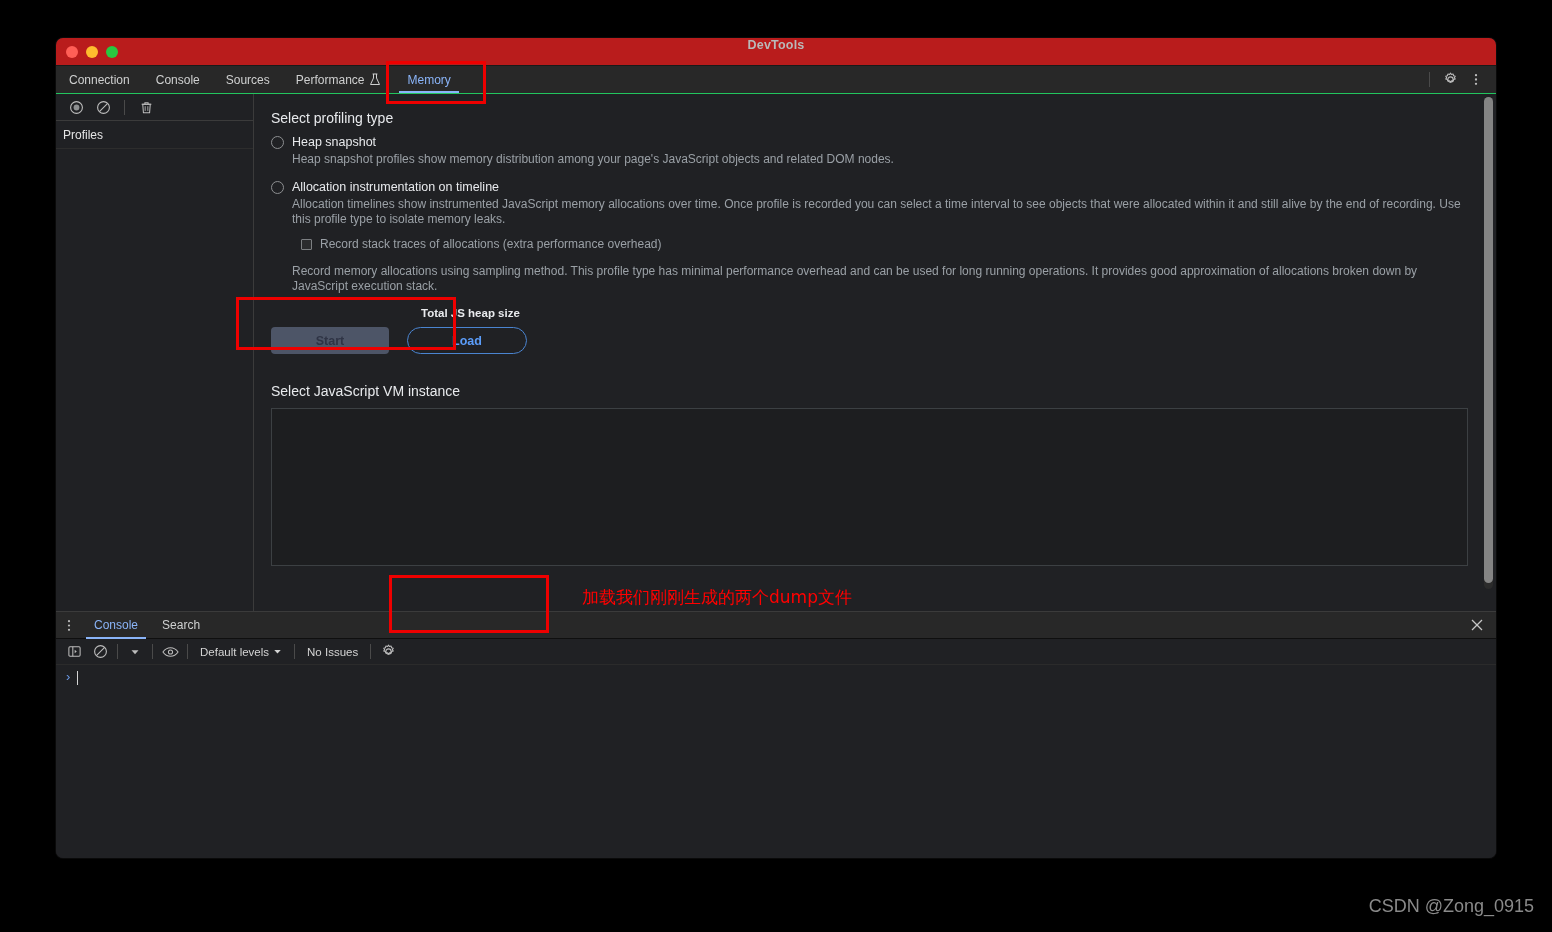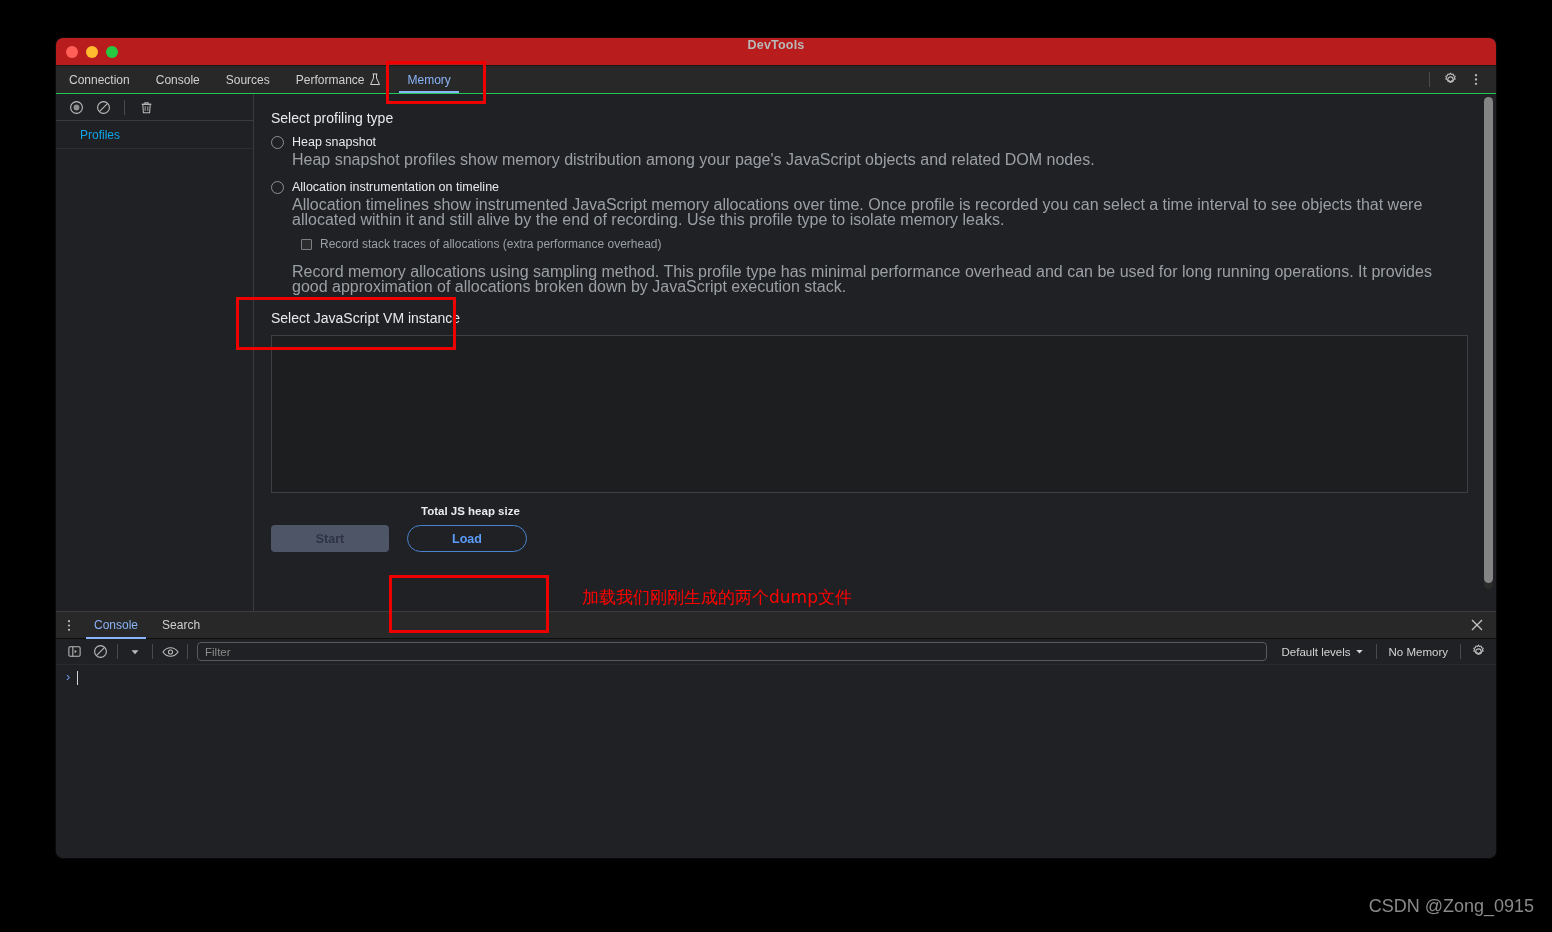--- a/index.html
+++ b/index.html
@@ -93,22 +93,22 @@
   #sidebar-toolbar {
     height: 27px;
     display: flex; align-items: center; gap: 3px;
     padding-left: 8px;
     border-bottom: 1px solid #3b3b3b;
     background: #202124;
   }
   #profiles-header {
     height: 28px;
     display: flex; align-items: center;
-    padding-left: 24px;
-    font-size: 12px; color: #0ea5e9;
+    padding-left: 7px;
+    font-size: 12px; color: #e5e5e5;
     border-bottom: 1px solid #2d2d2d;
   }
   #profiles-list { flex: 1; }
 
   
   #profile-launcher {
     flex: 1;
     position: relative;
     overflow: hidden;
     background: #202124;
@@ -128,21 +128,21 @@
     position: relative;
   }
   .radio.checked { border-color: #ff9800; }
   .radio.checked::after {
     content: ""; position: absolute;
     left: 2px; top: 2px; width: 7px; height: 7px;
     border-radius: 50%; background: #ff9800;
   }
   .pt-label { font-size: 12.5px; color: #e8eaed; }
   .pt-desc {
-    font-size: 16px; color: #9aa0a6;
+    font-size: 12px; color: #9aa0a6;
     margin-left: 21px; margin-top: 3px;
     line-height: 15px; max-width: 1175px;
   }
   .pt-option {
     display: flex; align-items: center; gap: 8px;
     margin-left: 30px; margin-top: 10px;
   }
   .checkbox {
     width: 11px; height: 11px; flex: 0 0 11px;
     border: 1px solid #7c7f82; border-radius: 1px;
@@ -397,31 +397,31 @@
         <div class="pt-option">
           <div class="checkbox"></div>
           <div class="cb-label">Record stack traces of allocations (extra performance overhead)</div>
         </div>
       </div>
 
       <div class="profile-type">
         <div class="pt-desc">Record memory allocations using sampling method. This profile type has minimal performance overhead and can be used for long running operations. It provides good approximation of allocations broken down by JavaScript execution stack.</div>
       </div>
 
-      <div id="vm-section">
-        <div class="section-title">Select JavaScript VM instance</div>
-        <div id="vm-list-box"></div>
-      </div>
-
       <div id="launcher-footer">
         <div id="heap-size-label">Total JS heap size</div>
         <div id="footer-buttons">
           <div id="start-button">Start</div>
           <div id="load-button">Load</div>
         </div>
+      </div>
+
+      <div id="vm-section">
+        <div class="section-title">Select JavaScript VM instance</div>
+        <div id="vm-list-box"></div>
       </div>
 
       <div id="launcher-scrollbar">
         <div class="thumb"></div>
       </div>
     </div>
   </div>
 
   <div id="drawer">
     <div id="drawer-tabbar">
@@ -467,30 +467,29 @@
         </svg>
       </div>
       <div class="ct-sep"></div>
       <div class="icon-btn">
         <svg width="17" height="14" viewBox="0 0 18 14">
           <path d="M1 7s3.1-4.6 8-4.6S17 7 17 7s-3.1 4.6-8 4.6S1 7 1 7z" fill="none" stroke="#bcbcbc" stroke-width="1.1"></path>
           <circle cx="9" cy="7" r="2.2" fill="none" stroke="#bcbcbc" stroke-width="1.1"></circle>
         </svg>
       </div>
       <div class="ct-sep"></div>
-      <input id="console-filter" type="text" placeholder="Filter" style="">
       <div class="ct-text">
         <span>Default levels</span>
         <svg width="9" height="9" viewBox="0 0 10 10">
           <path d="M1.4 3.3l3.6 4 3.6-4z" fill="#d4d4d4"></path>
         </svg>
       </div>
       <div class="ct-sep"></div>
       <div class="ct-text">
-        <span>No Memory</span>
+        <span>No Issues</span>
       </div>
       <div class="ct-sep"></div>
       <div class="icon-btn">
         <svg width="15" height="15" viewBox="0 0 16 16">
           <path d="M8 5.2a2.8 2.8 0 100 5.6 2.8 2.8 0 000-5.6z" fill="none" stroke="#bcbcbc" stroke-width="1.2"></path>
           <path d="M8 1.2l1 1.5 1.8-.5.5 1.8 1.8.5-1 1.5 1 1.5-1.8.5-.5 1.8-1.8-.5-1 1.5-1-1.5-1.8.5-.5-1.8-1.8-.5 1-1.5-1-1.5 1.8-.5.5-1.8 1.8.5z" fill="none" stroke="#bcbcbc" stroke-width="1.1" stroke-linejoin="round"></path>
         </svg>
       </div>
     </div>
 

